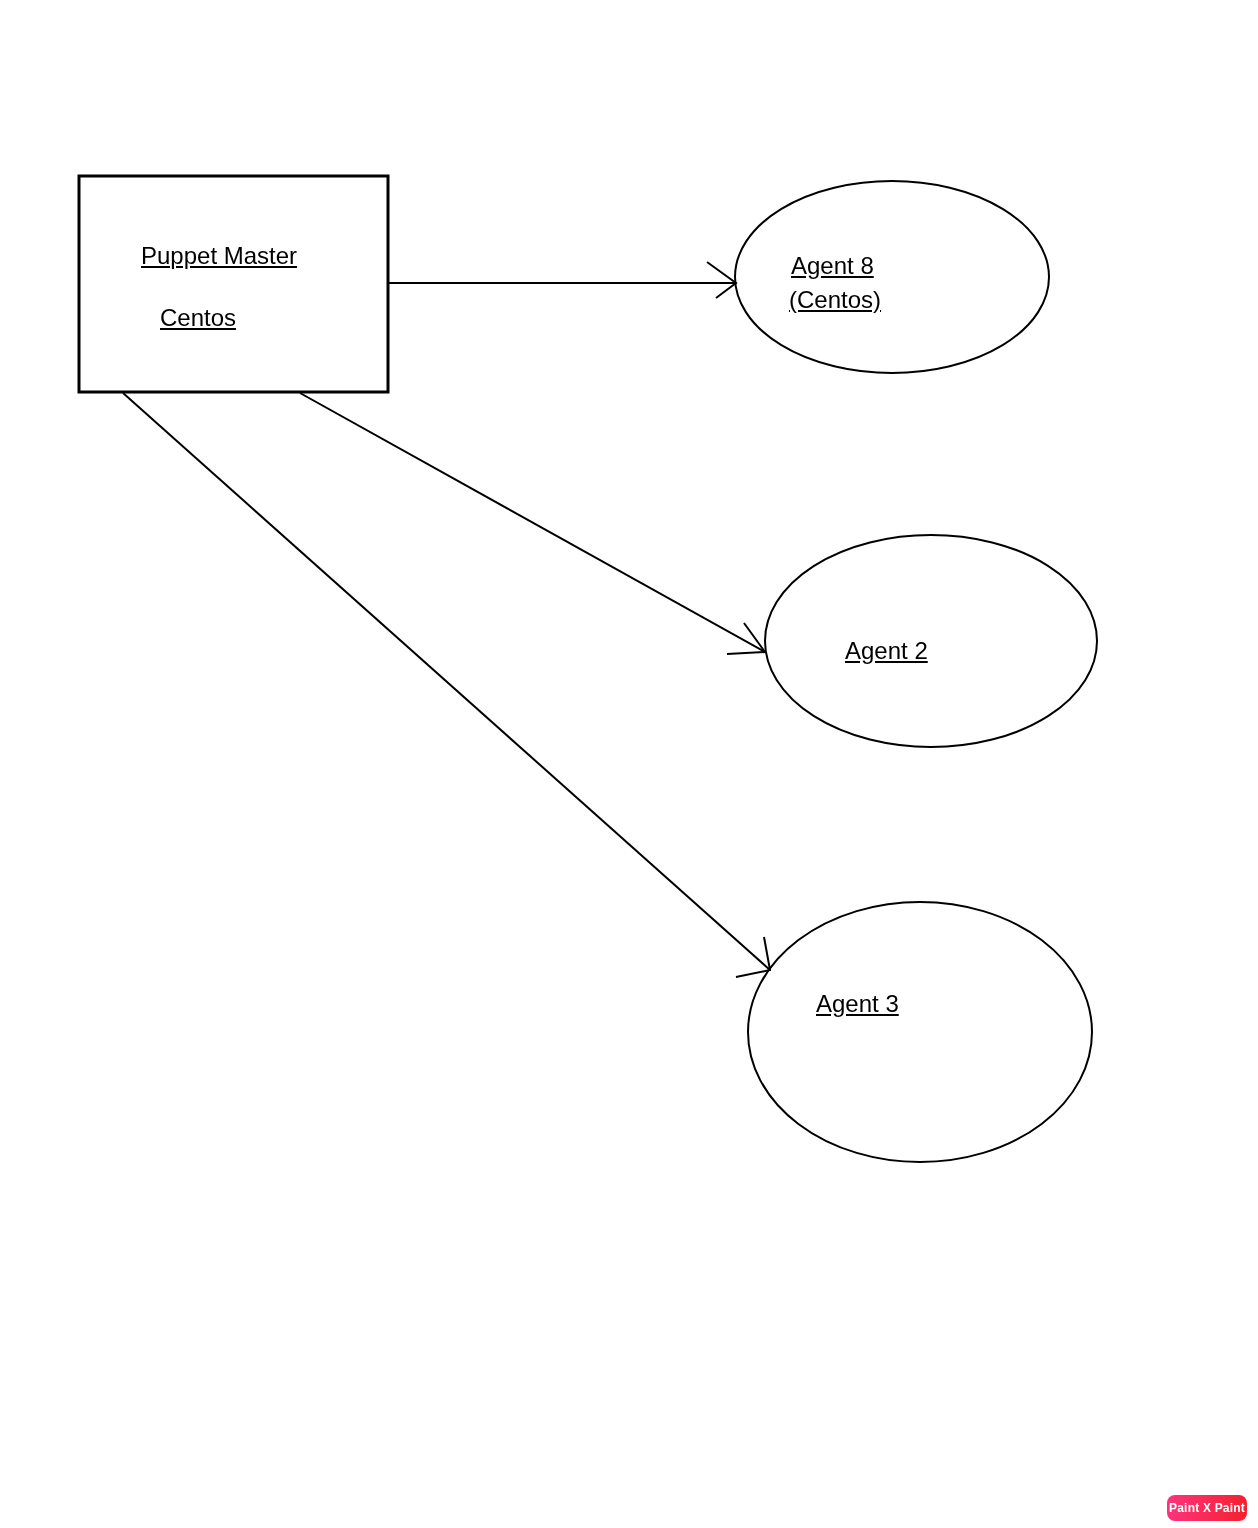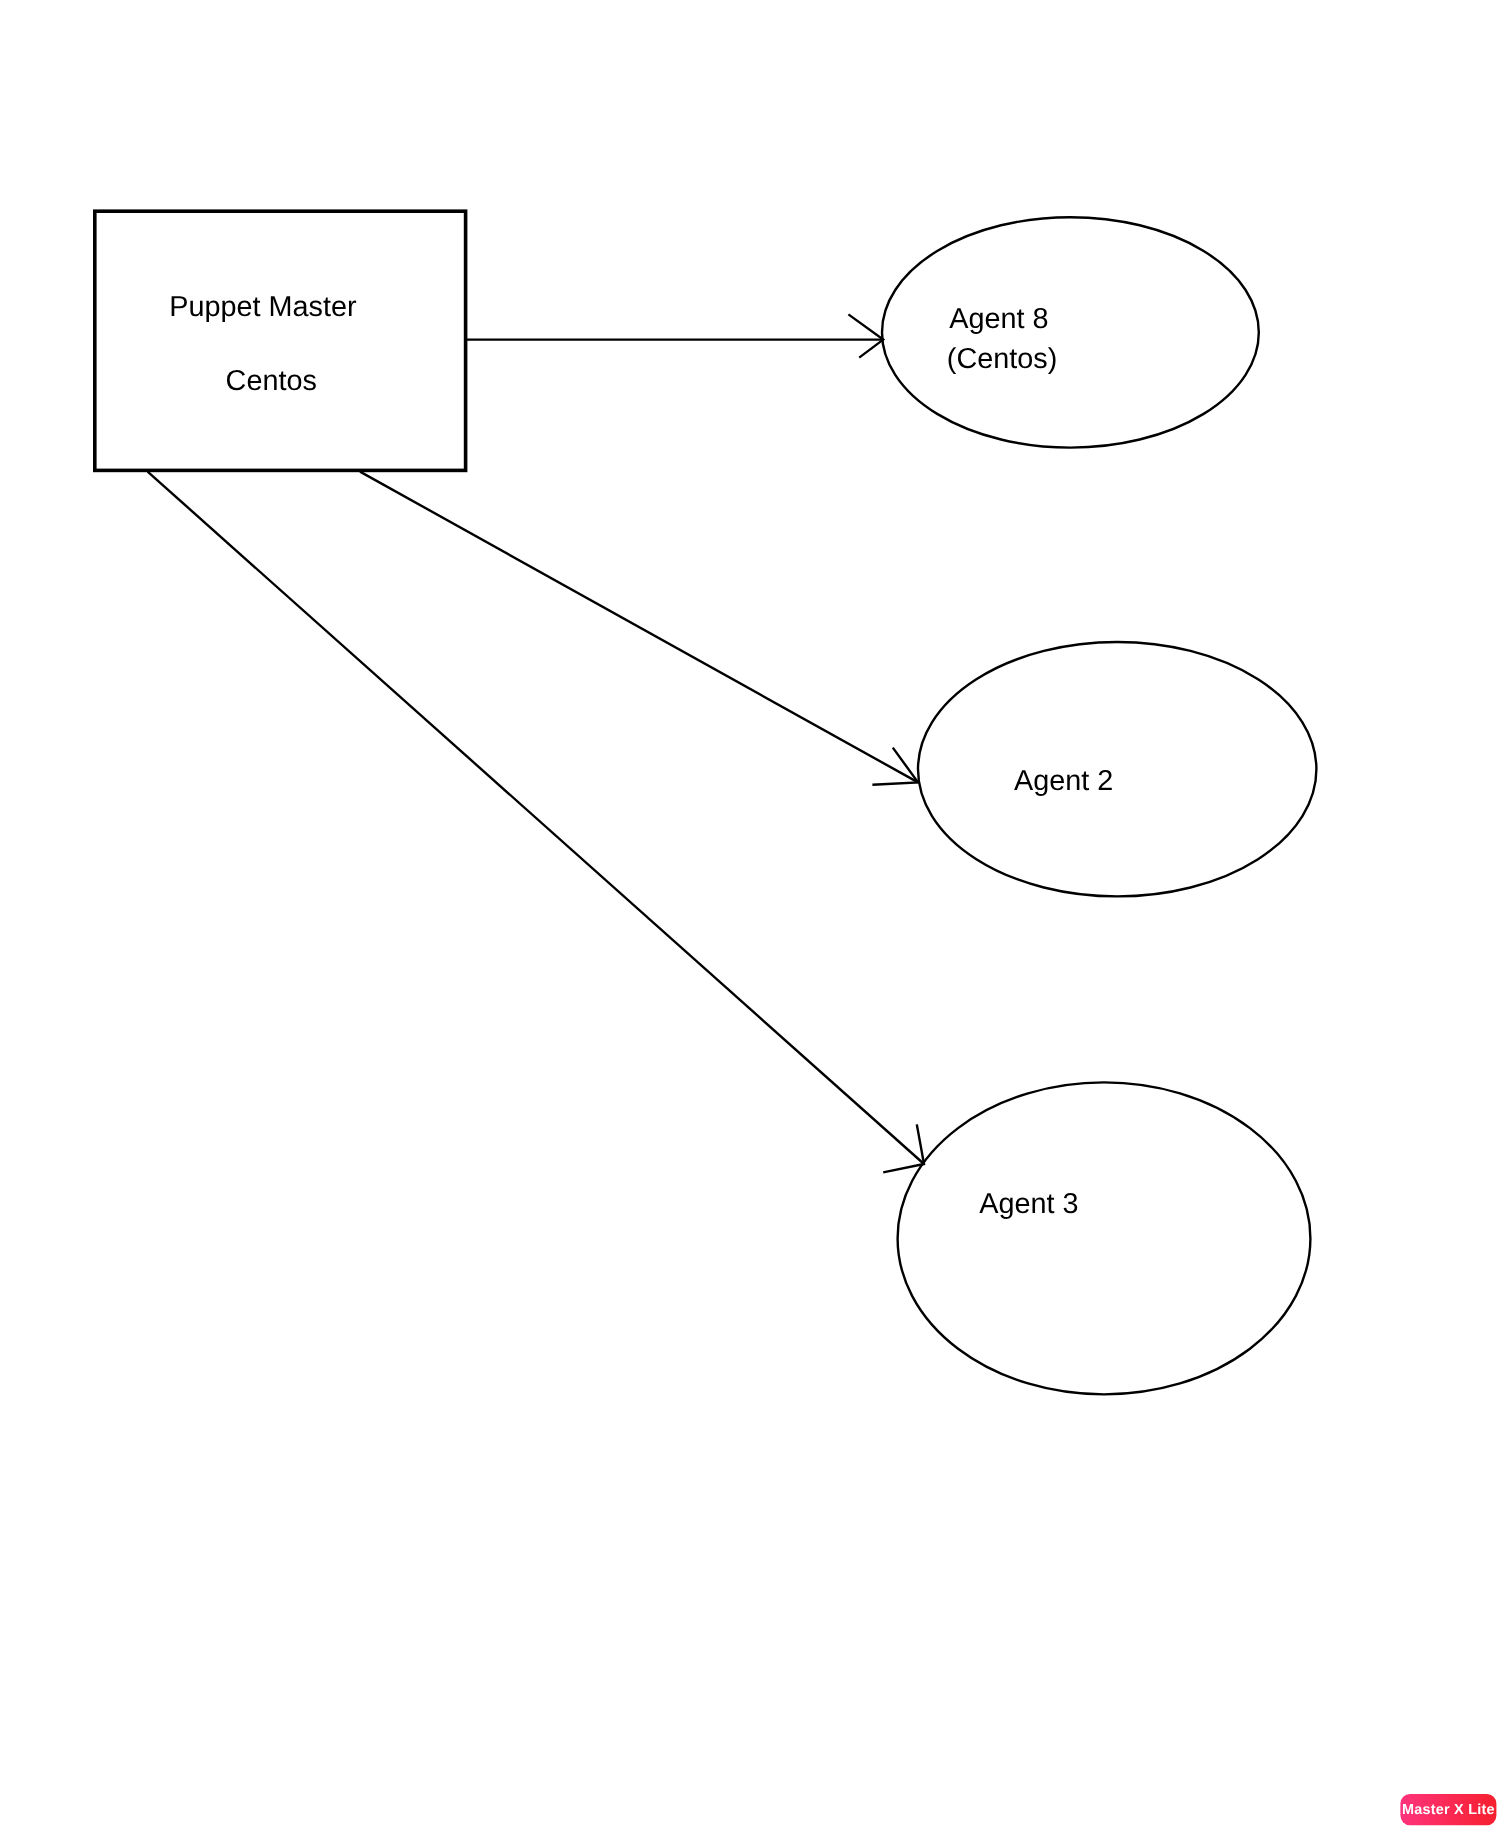--- a/index.html
+++ b/index.html
@@ -19,20 +19,21 @@
     position: absolute;
     left: 0;
     top: 0;
   }
   .node-label {
     position: absolute;
     color: #000000;
     font-size: 24px;
     line-height: 34px;
     white-space: nowrap;
+    text-decoration: underline;
   }
   .watermark {
     position: absolute;
     left: 1167px;
     top: 1495px;
     width: 80px;
     height: 26px;
     border-radius: 8px;
     background: linear-gradient(90deg, #ff337c 0%, #f6202e 100%);
     display: flex;
@@ -63,26 +64,26 @@
     <polyline points="707,262 736,283 716,298" fill="none" stroke="#000000" stroke-width="2"></polyline>
 
     <line x1="300" y1="393" x2="765" y2="652" stroke="#000000" stroke-width="2"></line>
     <polyline points="744,623 765,652 727,654" fill="none" stroke="#000000" stroke-width="2"></polyline>
 
     <line x1="123" y1="393" x2="770" y2="970" stroke="#000000" stroke-width="2"></line>
     <polyline points="764,937 770,970 736,977" fill="none" stroke="#000000" stroke-width="2"></polyline>
   </svg>
 
   <div class="node-label" style="left:141px; top:239px;">Puppet Master</div>
-  <div class="node-label" style="left:160px; top:301px;margin-left:28px;">Centos</div>
+  <div class="node-label" style="left:160px; top:301px;">Centos</div>
 
   <div class="node-label" style="left:791px; top:249px;">Agent 8</div>
   <div class="node-label" style="left:789px; top:283px;text-align:center;">(Centos)</div>
 
   <div class="node-label" style="left:845px; top:610px;margin-top:24px;">Agent 2</div>
 
   <div class="node-label" style="left:816px; top:987px;">Agent 3</div>
 
   <div class="watermark">
-    <span>Master X Lite</span>
+    <span>Paint X Paint</span>
   </div>
 
 </div>
 
 </body></html>

